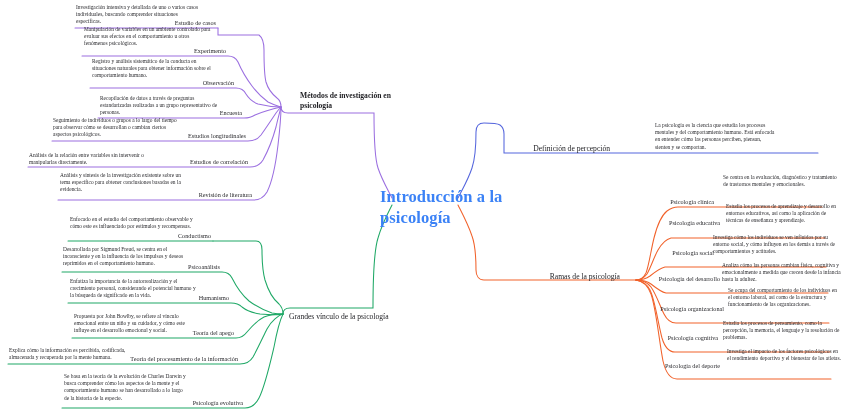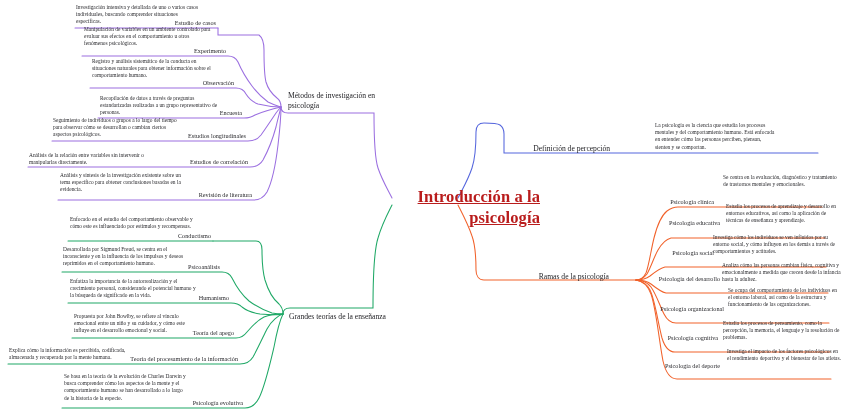--- a/index.html
+++ b/index.html
@@ -21,28 +21,27 @@
     top: 0;
     width: 848px;
     height: 419px;
     pointer-events: none;
   }
   .node {
     position: absolute;
     box-sizing: border-box;
   }
   .center-node {
-    text-align: right;
+    text-align: left;
     font-family: "Liberation Serif", "DejaVu Serif", serif;
     font-weight: bold;
     font-size: 16.5px;
     line-height: 1.25;
-    color: #b91c1c;
+    color: #3b82f6;
     letter-spacing: .1px;
-    text-decoration: underline;
   }
   .branch-label {
     font-size: 7.6px;
     color: #1c1c20;
     line-height: 1.3;
     font-weight: normal;
   }
   .leaf-title {
     font-size: 6.2px;
     color: #2a2a2e;
@@ -133,21 +132,21 @@
 
       <path d="M 636 280 C 643 281 648 286 651 294 C 656 308 659 340 663 361 C 666 374 671 379 677 379 L 831 379" stroke="#F1622B"></path>
 
     </g>
   </svg>
 
   <div class="node center-node" style="left:380px; top:187px; width:160px;">
     <span>Introducción a la psicología</span>
   </div>
 
-  <div class="node branch-label ta-l" style="left:288px; top:91px; width:92px;">
+  <div class="node branch-label ta-l" style="left:300px; top:91px; width:92px;font-weight:bold;">
     <span>Métodos de investigación en psicología</span>
   </div>
 
   <div class="node leaf-desc ta-l" style="left:76px; top:4px; width:124px;">Investigación intensiva y detallada de uno o varios casos individuales, buscando comprender situaciones específicas.</div>
   <div class="node leaf-title ta-r" style="left:148px; top:19px; width:68px;">Estudio de casos</div>
 
   <div class="node leaf-desc ta-l" style="left:84px; top:26px; width:128px;">Manipulación de variables en un ambiente controlado para evaluar sus efectos en el comportamiento u otros fenómenos psicológicos.</div>
   <div class="node leaf-title ta-r" style="left:160px; top:47px; width:66px;">Experimento</div>
 
   <div class="node leaf-desc ta-l" style="left:92px; top:58px; width:122px;">Registro y análisis sistemático de la conducta en situaciones naturales para obtener información sobre el comportamiento humano.</div>
@@ -159,21 +158,21 @@
   <div class="node leaf-desc ta-l" style="left:53px; top:117px; width:128px;">Seguimiento de individuos o grupos a lo largo del tiempo para observar cómo se desarrollan o cambian ciertos aspectos psicológicos.</div>
   <div class="node leaf-title ta-r" style="left:168px; top:132px; width:78px;">Estudios longitudinales</div>
 
   <div class="node leaf-desc ta-l" style="left:29px; top:152px; width:140px;">Análisis de la relación entre variables sin intervenir o manipularlas directamente.</div>
   <div class="node leaf-title ta-r" style="left:170px; top:158px; width:78px;">Estudios de correlación</div>
 
   <div class="node leaf-desc ta-l" style="left:60px; top:172px; width:124px;">Análisis y síntesis de la investigación existente sobre un tema específico para obtener conclusiones basadas en la evidencia.</div>
   <div class="node leaf-title ta-r" style="left:178px; top:191px; width:74px;">Revisión de literatura</div>
 
   <div class="node branch-label ta-l" style="left:289px; top:312px; width:110px;">
-    <span>Grandes teorías de la enseñanza</span>
+    <span>Grandes vínculo de la psicología</span>
   </div>
 
   <div class="node leaf-desc ta-l" style="left:70px; top:216px; width:128px;">Enfocado en el estudio del comportamiento observable y cómo este es influenciado por estímulos y recompensas.</div>
   <div class="node leaf-title ta-r" style="left:150px; top:232px; width:61px;">Conductismo</div>
 
   <div class="node leaf-desc ta-l" style="left:63px; top:246px; width:132px;">Desarrollada por Sigmund Freud, se centra en el inconsciente y en la influencia de los impulsos y deseos reprimidos en el comportamiento humano.</div>
   <div class="node leaf-title ta-r" style="left:160px; top:263px; width:60px;">Psicoanálisis</div>
 
   <div class="node leaf-desc ta-l" style="left:70px; top:278px; width:130px;">Enfatiza la importancia de la autorrealización y el crecimiento personal, considerando el potencial humano y la búsqueda de significado en la vida.</div>
   <div class="node leaf-title ta-r" style="left:170px; top:294px; width:59px;">Humanismo</div>
@@ -185,21 +184,21 @@
   <div class="node leaf-title ta-r" style="left:130px; top:355px; width:108px;">Teoría del procesamiento de la información</div>
 
   <div class="node leaf-desc ta-l" style="left:64px; top:373px; width:122px;">Se basa en la teoría de la evolución de Charles Darwin y busca comprender cómo los aspectos de la mente y el comportamiento humano se han desarrollado a lo largo de la historia de la especie.</div>
   <div class="node leaf-title ta-r" style="left:176px; top:399px; width:67px;">Psicología evolutiva</div>
 
   <div class="node branch-label ta-r" style="left:516px; top:144px; width:94px;">
     <span>Definición de percepción</span>
   </div>
   <div class="node def-desc ta-l" style="left:655px; top:122px; width:122px;">La psicología es la ciencia que estudia los procesos mentales y del comportamiento humano. Está enfocada en entender cómo las personas perciben, piensan, sienten y se comportan.</div>
 
-  <div class="node branch-label ta-r" style="left:489px; top:272px; width:120px;text-align:right;">
+  <div class="node branch-label ta-r" style="left:500px; top:272px; width:120px;text-align:right;">
     <span>Ramas de la psicología</span>
   </div>
 
   <div class="node right-title ta-r" style="left:640px; top:198px; width:74px;">Psicología clínica</div>
   <div class="node right-desc ta-l" style="left:723px; top:174px; width:120px;">Se centra en la evaluación, diagnóstico y tratamiento de trastornos mentales y emocionales.</div>
 
   <div class="node right-title ta-r" style="left:640px; top:219px; width:80px;">Psicología educativa</div>
   <div class="node right-desc ta-l" style="left:726px; top:203px; width:118px;">Estudia los procesos de aprendizaje y desarrollo en entornos educativos, así como la aplicación de técnicas de enseñanza y aprendizaje.</div>
 
   <div class="node right-title ta-r" style="left:640px; top:249px; width:74px;">Psicología social</div>

